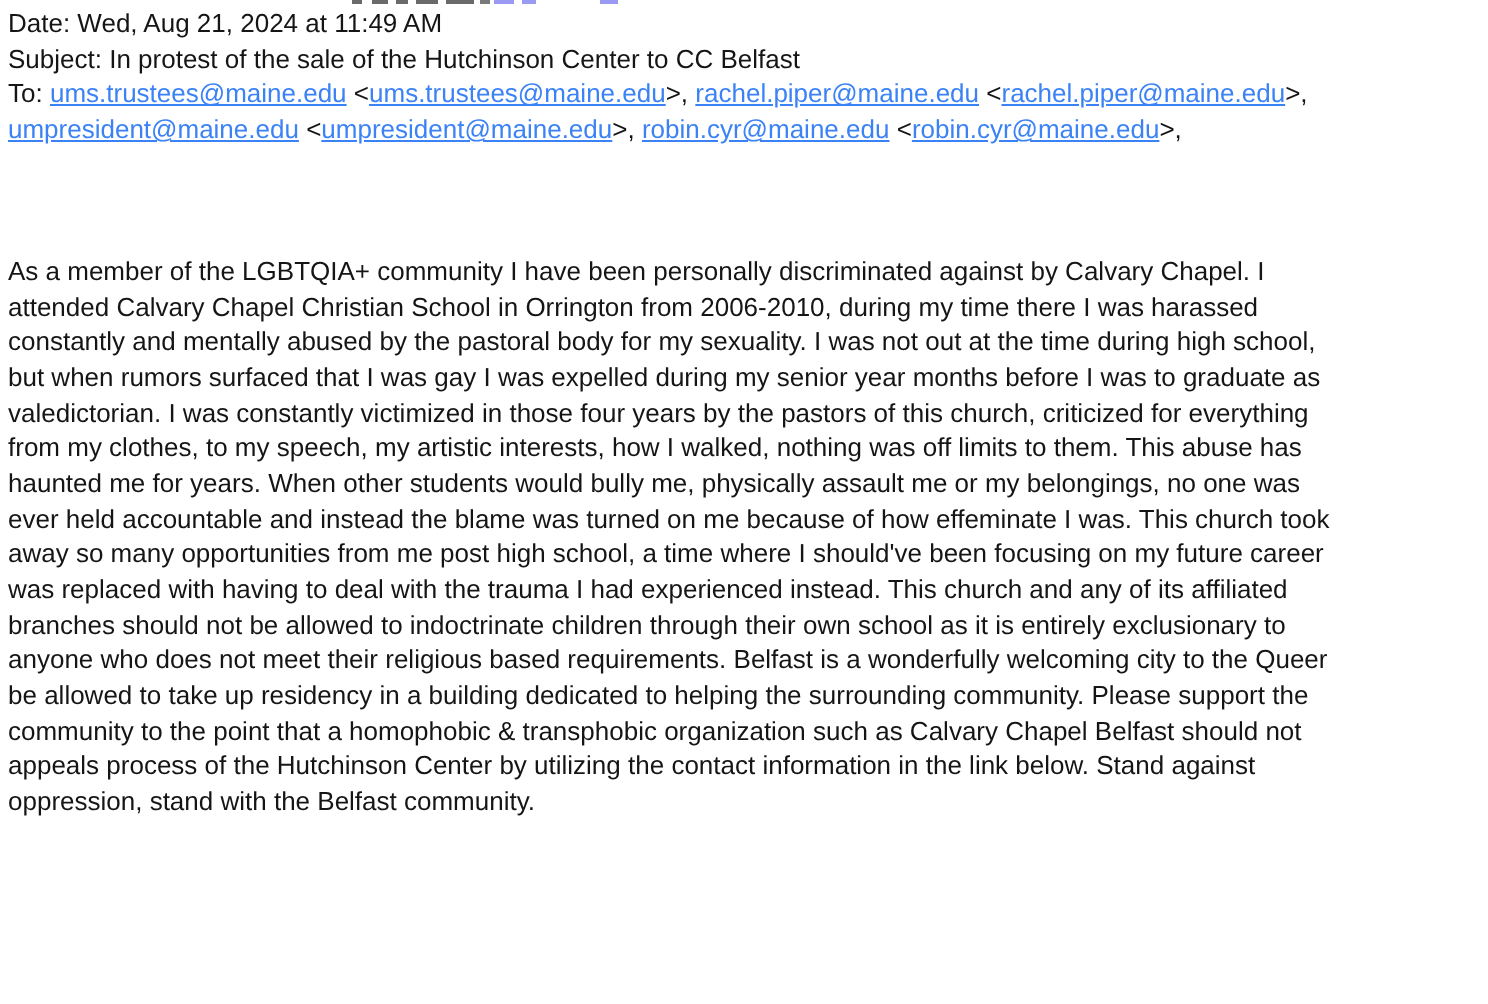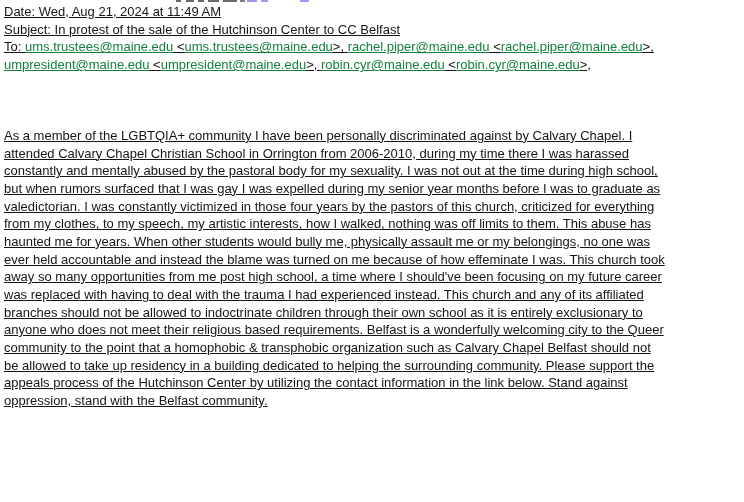--- a/index.html
+++ b/index.html
@@ -12,31 +12,30 @@
     color: #151515;
     position: relative;
   }
   .page {
     position: absolute;
     top: 0; left: 0;
     width: 744px; height: 426px;
     padding: 3px 0 0 4px;
     box-sizing: border-box;
     overflow: hidden;
-    text-decoration: underline;
   }
   .line {
     height: 17.7px;
     line-height: 17.7px;
     white-space: pre;
     overflow: hidden;
   }
   .blank { height: 17.7px; }
   .lnk {
-    color: #15803d;
+    color: #3b82f6;
     text-decoration: underline;
     cursor: pointer;
   }
   
   .frag {
     position: absolute;
     top: 0;
     height: 2px;
   }
 </style>
@@ -66,22 +65,22 @@
       <div class="line">constantly and mentally abused by the pastoral body for my sexuality. I was not out at the time during high school,</div>
       <div class="line">but when rumors surfaced that I was gay I was expelled during my senior year months before I was to graduate as</div>
       <div class="line">valedictorian. I was constantly victimized in those four years by the pastors of this church, criticized for everything</div>
       <div class="line">from my clothes, to my speech, my artistic interests, how I walked, nothing was off limits to them. This abuse has</div>
       <div class="line">haunted me for years. When other students would bully me, physically assault me or my belongings, no one was</div>
       <div class="line">ever held accountable and instead the blame was turned on me because of how effeminate I was. This church took</div>
       <div class="line">away so many opportunities from me post high school, a time where I should've been focusing on my future career</div>
       <div class="line">was replaced with having to deal with the trauma I had experienced instead. This church and any of its affiliated</div>
       <div class="line">branches should not be allowed to indoctrinate children through their own school as it is entirely exclusionary to</div>
       <div class="line">anyone who does not meet their religious based requirements. Belfast is a wonderfully welcoming city to the Queer</div>
+      <div class="line">be allowed to take up residency in a building dedicated to helping the surrounding community. Please support the</div>
       <div class="line">community to the point that a homophobic &amp; transphobic organization such as Calvary Chapel Belfast should not</div>
-      <div class="line">be allowed to take up residency in a building dedicated to helping the surrounding community. Please support the</div>
       <div class="line">appeals process of the Hutchinson Center by utilizing the contact information in the link below. Stand against</div>
       <div class="line">oppression, stand with the Belfast community.</div>
     </div>
 
   <div class="blank"></div>
 
   <div class="line">Belfast Thomas-Whittaker</div>
 
 </div>
 

